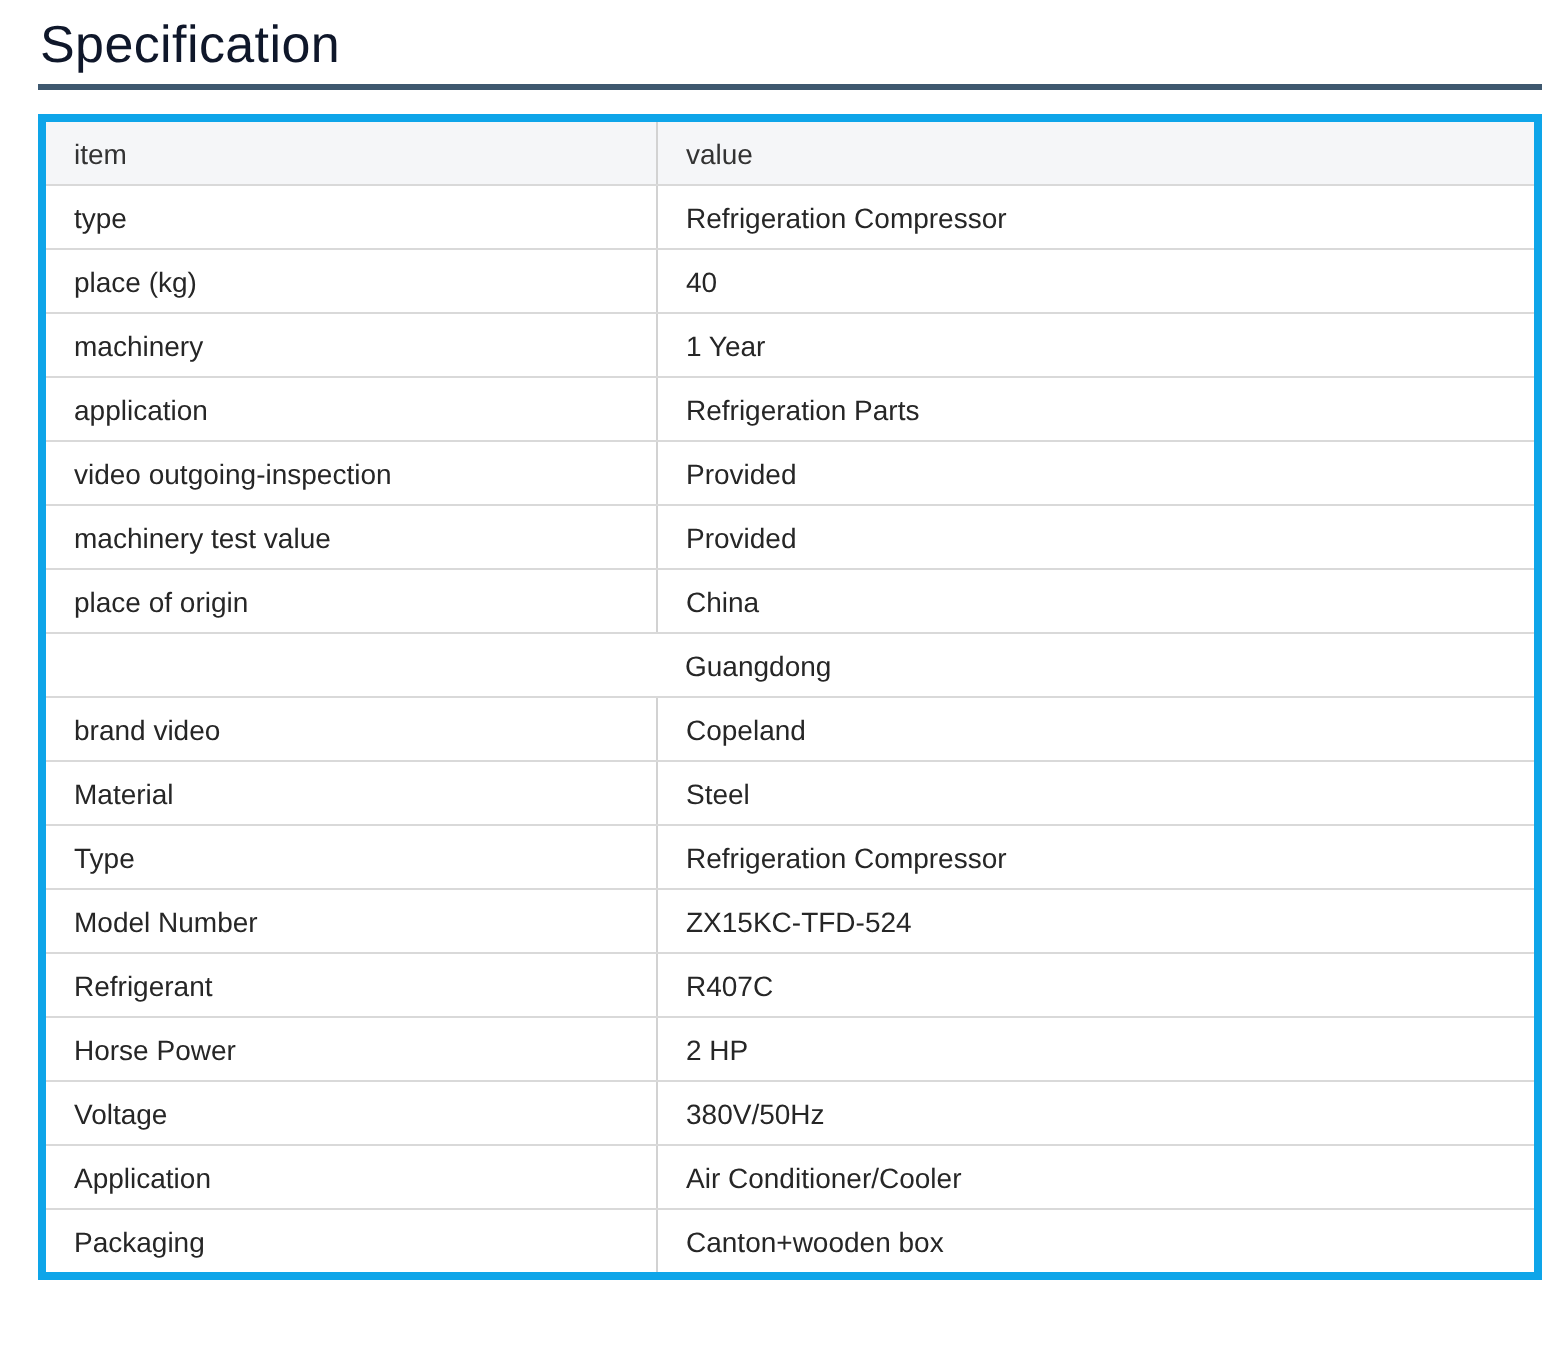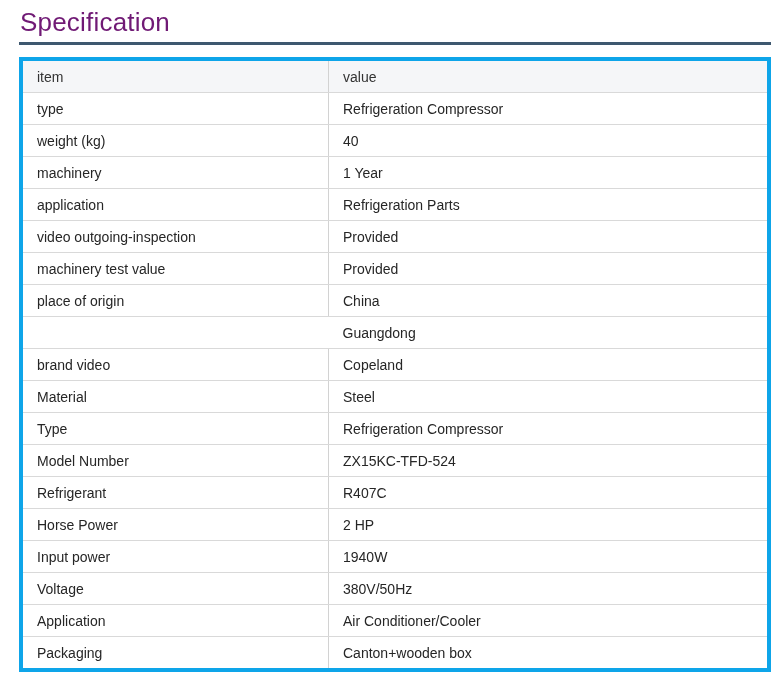--- a/index.html
+++ b/index.html
@@ -14,21 +14,21 @@
     overflow: hidden;
   }
   .page {
     padding-left: 19px;
     padding-right: 13px;
     padding-top: 2px;
   }
   .page-title {
     font-size: 26px;
     font-weight: 400;
-    color: #701a75;
+    color: #0f172a;
     margin: 2px 0 0 1px;
     line-height: 36px;
     letter-spacing: 0.2px;
   }
   .title-rule {
     height: 0;
     border: none;
     border-bottom: 3px solid #3e586f;
     margin: 2px 0 0 0;
   }
@@ -77,21 +77,21 @@
         <th class="col-item">item</th>
         <th class="col-value">value</th>
       </tr>
     </thead>
     <tbody>
       <tr>
         <td class="col-item">type</td>
         <td class="col-value">Refrigeration Compressor</td>
       </tr>
       <tr>
-        <td class="col-item">weight (kg)</td>
+        <td class="col-item">place (kg)</td>
         <td class="col-value">40</td>
       </tr>
       <tr>
         <td class="col-item">machinery</td>
         <td class="col-value">1 Year</td>
       </tr>
       <tr>
         <td class="col-item">application</td>
         <td class="col-value">Refrigeration Parts</td>
       </tr>
@@ -129,24 +129,20 @@
       </tr>
       <tr>
         <td class="col-item">Refrigerant</td>
         <td class="col-value">R407C</td>
       </tr>
       <tr>
         <td class="col-item">Horse Power</td>
         <td class="col-value">2 HP</td>
       </tr>
       <tr>
-        <td class="col-item">Input power</td>
-        <td class="col-value">1940W</td>
-      </tr>
-      <tr>
         <td class="col-item">Voltage</td>
         <td class="col-value">380V/50Hz</td>
       </tr>
       <tr>
         <td class="col-item">Application</td>
         <td class="col-value">Air Conditioner/Cooler</td>
       </tr>
       <tr>
         <td class="col-item">Packaging</td>
         <td class="col-value">Canton+wooden box</td>

